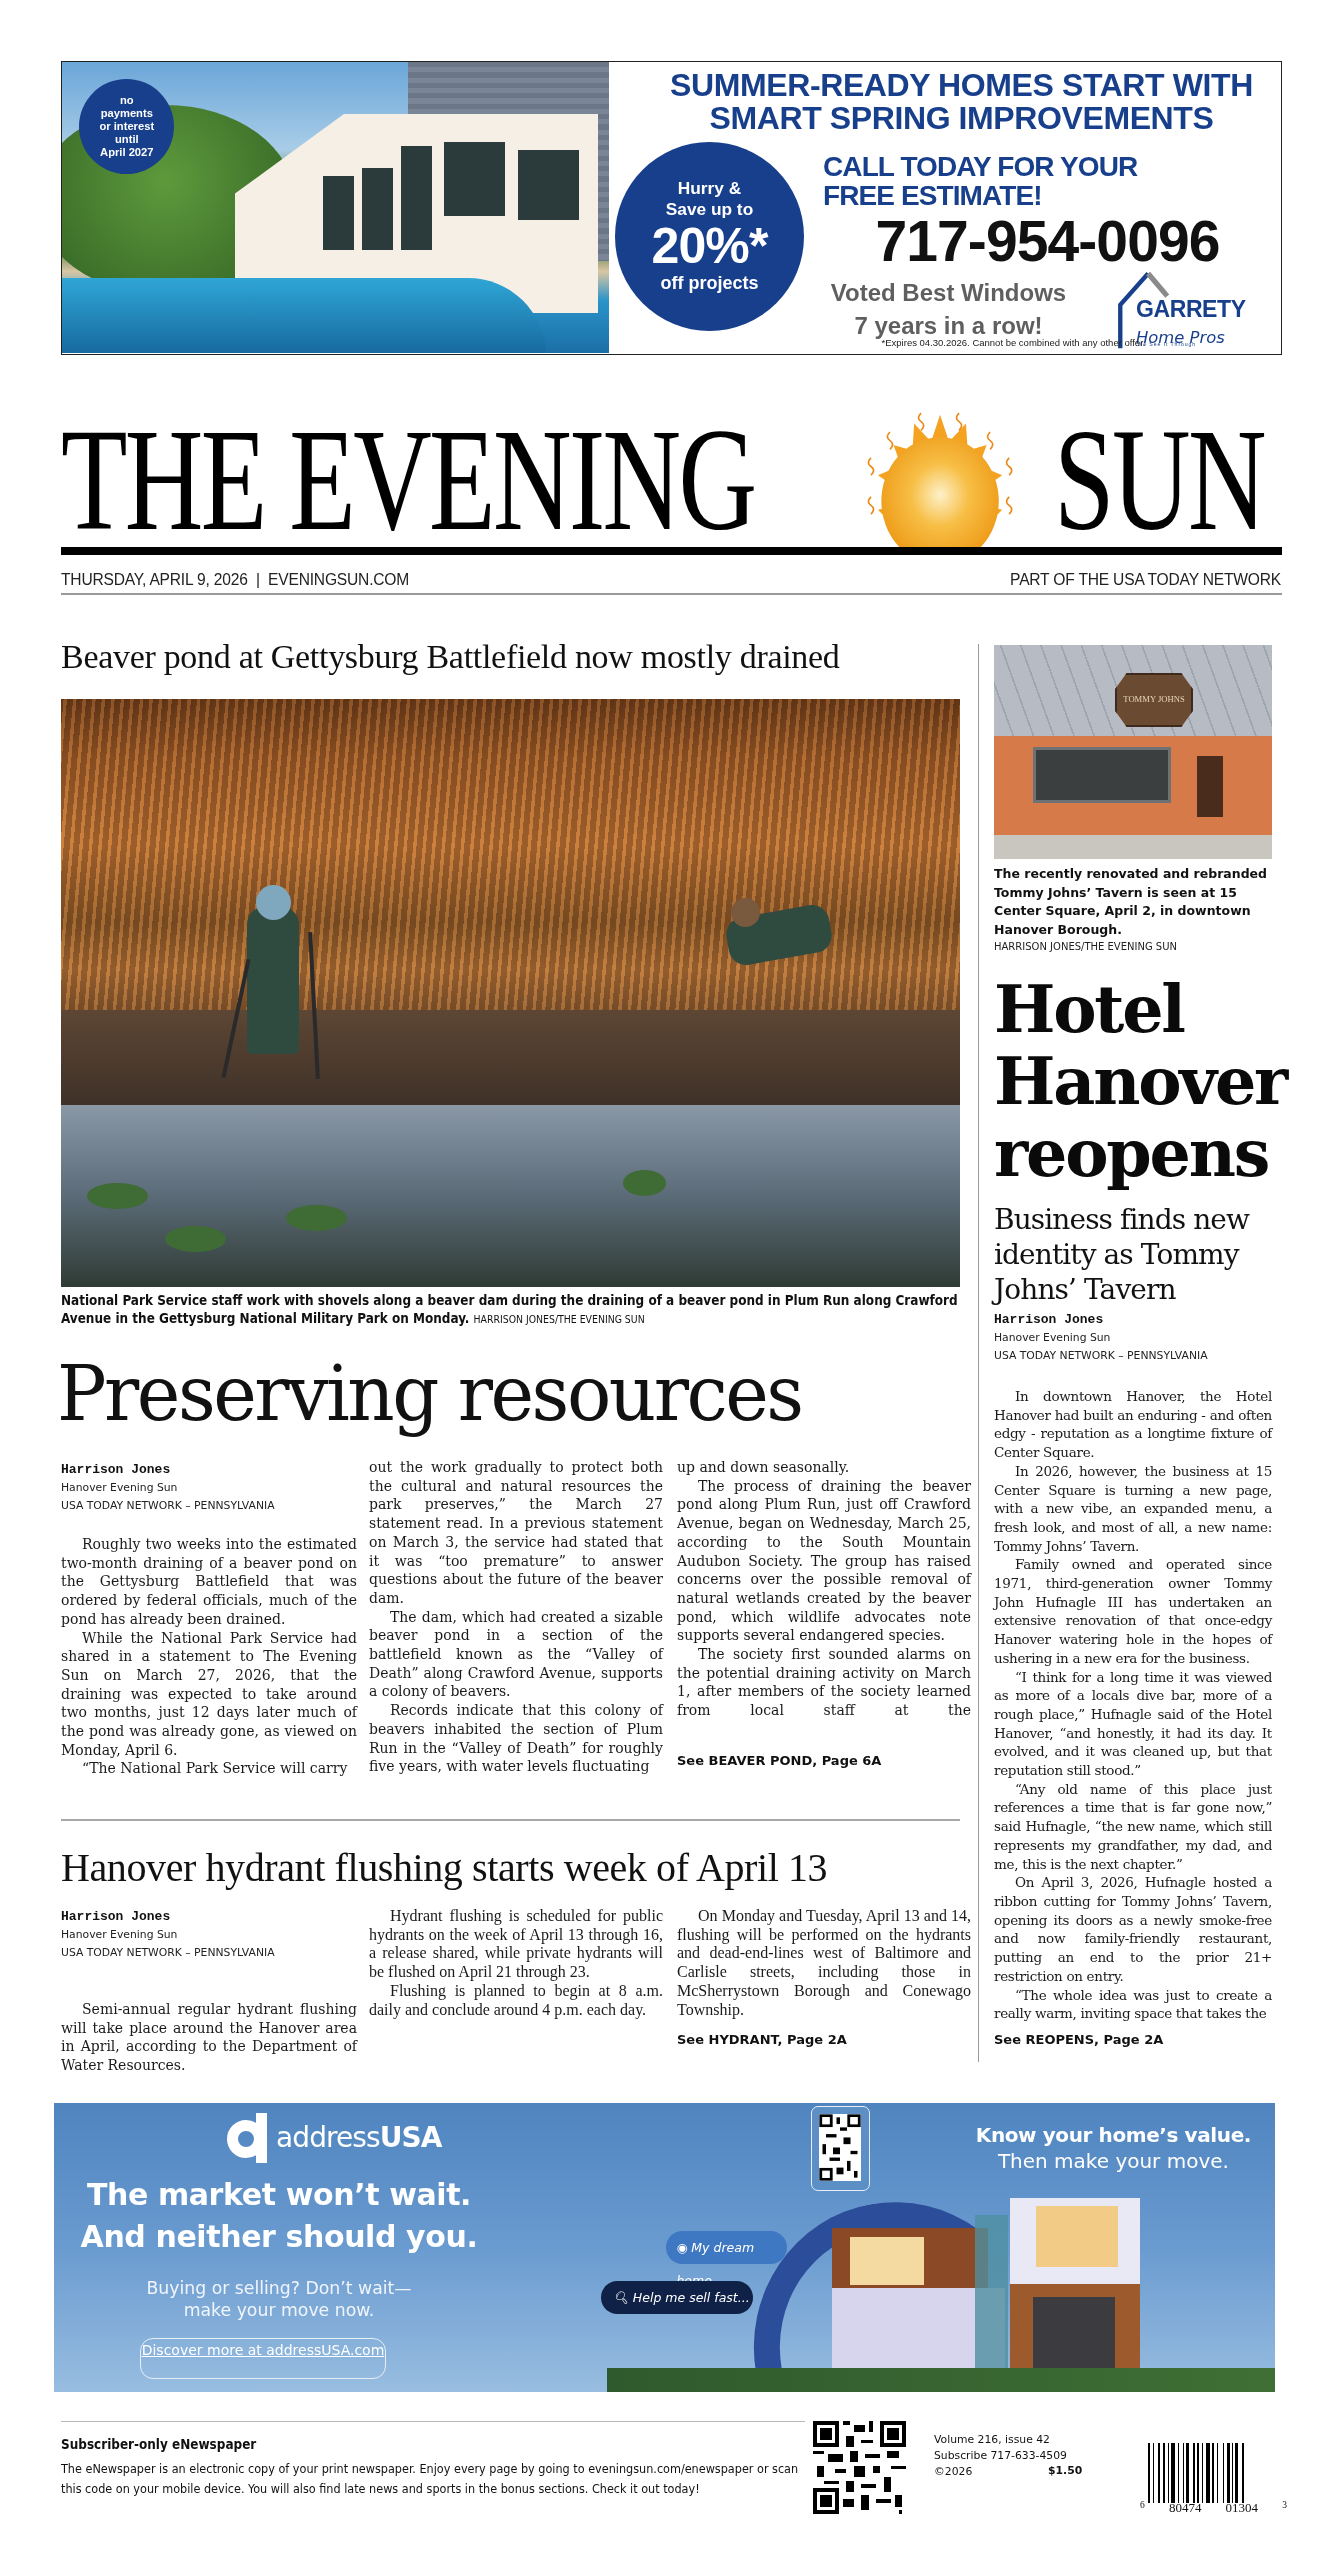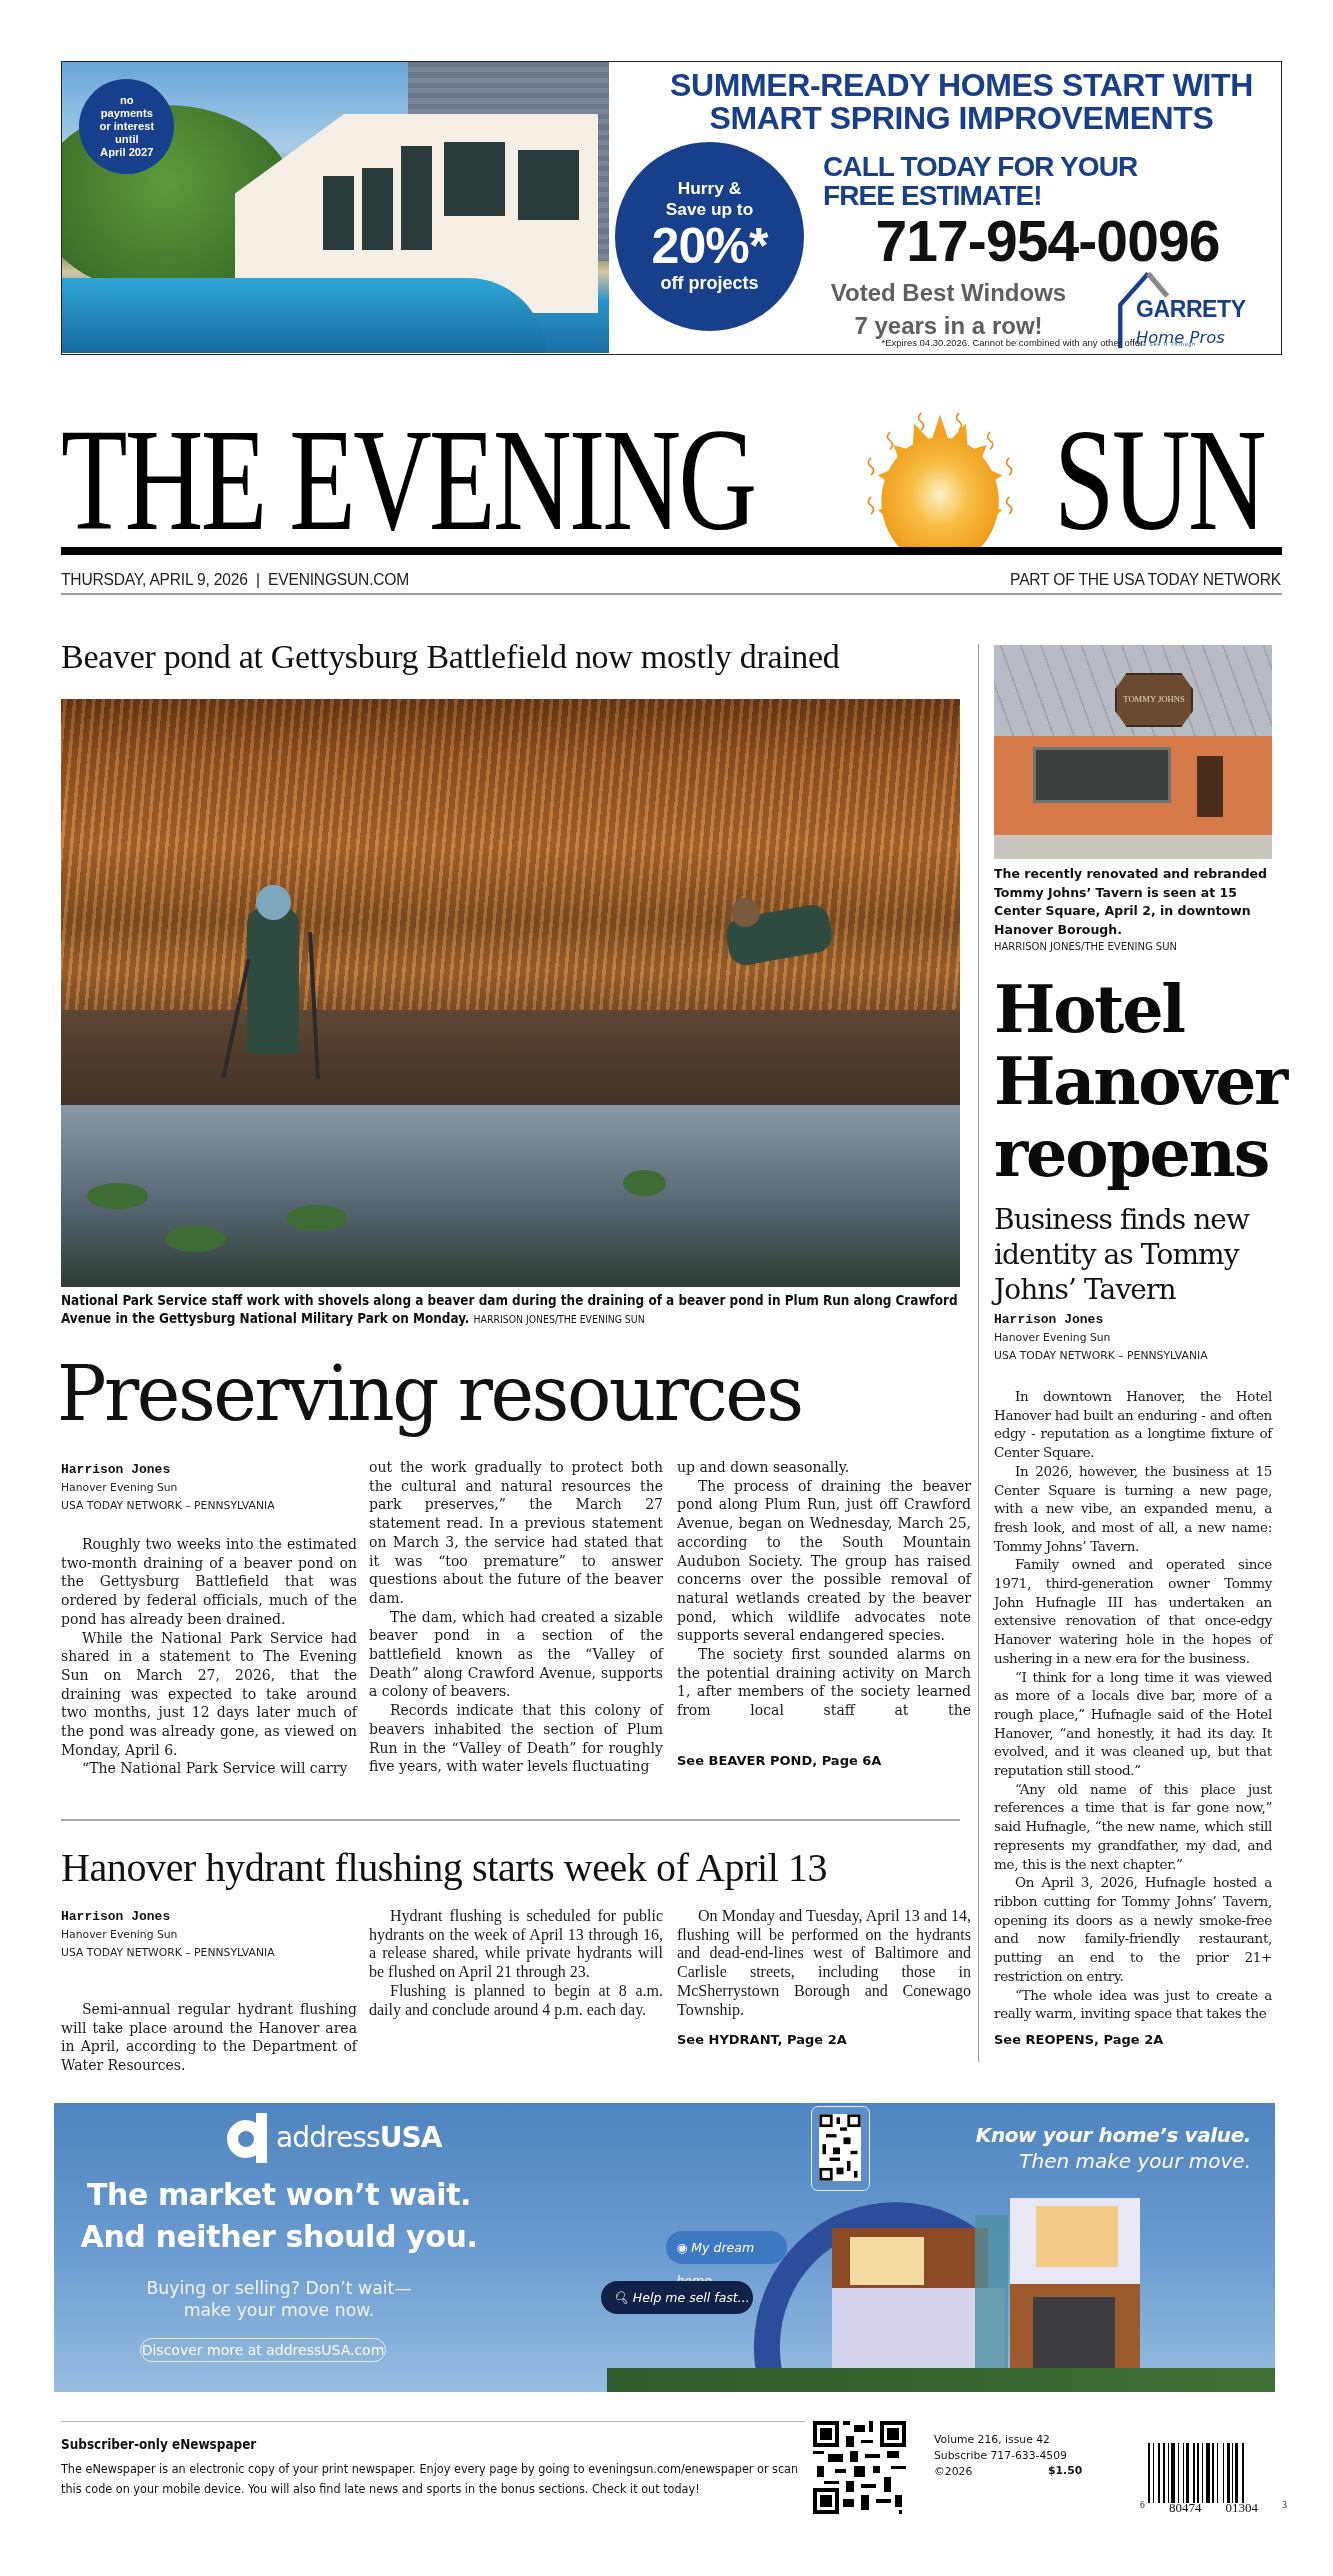--- a/index.html
+++ b/index.html
@@ -101,24 +101,24 @@
   
   #bottom-ad { left: 54px; top: 2103px; width: 1221px; height: 289px; overflow: hidden; background: linear-gradient(180deg, #4f84bf 0%, #6a9bd0 50%, #98bde0 100%); }
   #ad-logo { left: 173px; top: 8.6px; height: 52px; display: flex; align-items: center; gap: 7px; color: #fff; }
   #ad-logo .a-mark { width: 42px; height: 50px; position: relative; }
   #ad-logo .a-mark .ring { position: absolute; left: 0; top: 7px; width: 38px; height: 38px; border-radius: 50%; border: 11.2px solid #fff; }
   #ad-logo .a-mark .stem { position: absolute; left: 29px; top: 0; width: 11.2px; height: 50px; background: #fff; }
   #ad-logo .logo-text { font-family: "DejaVu Sans", sans-serif; font-size: 28px; letter-spacing: -0.9px; }
   #ad-logo .logo-text b { font-weight: bold; }
   #ad2-headline { left: 0; top: 71px; width: 450px; text-align: center; color: #fff; font-family: "DejaVu Sans", sans-serif; font-weight: bold; font-size: 30px; line-height: 42px; letter-spacing: -0.4px; }
   #ad2-sub { left: 0; top: 175px; width: 450px; text-align: center; color: #f1f5fb; font-family: "DejaVu Sans", sans-serif; font-size: 17.3px; line-height: 21.6px; }
-  #ad2-cta { left: 86px; top: 235px; width: 246px; height: 24px; border: 1.3px solid #e8eef7; border-radius: 13px; color: #fff; font-family: "DejaVu Sans", sans-serif; font-size: 14px; line-height: 23px; text-align: center; }
+  #ad2-cta { left: 86px; top: 235px; width: 246px; height: 41px; border: 1.3px solid #e8eef7; border-radius: 13px; color: #fff; font-family: "DejaVu Sans", sans-serif; font-size: 14px; line-height: 23px; text-align: center; text-decoration: underline; }
   #ad2-qr { left: 757px; top: 2.6px; width: 59px; height: 85px; border: 1.7px solid #e6eef8; border-radius: 7px; background: #5b8fc6; padding: 7px; }
   #ad2-qr svg { width: 42px; height: 67px; background: #fff; }
-  #ad2-know { right: 24px; top: 19px; text-align: right; color: #fff; font-family: "DejaVu Sans", sans-serif; font-style: italic; }
+  #ad2-know { right: 24px; top: 19px; text-align: center; color: #fff; font-family: "DejaVu Sans", sans-serif; }
   #ad2-know .k1 { font-weight: bold; font-size: 20px; line-height: 26px; letter-spacing: -0.4px; }
   #ad2-know .k2 { font-size: 20px; line-height: 26px; }
   #arc { left: 700px; top: 99px; width: 285px; height: 294px; border-radius: 50%; border: 26px solid #2c4e9a; border-right-color: transparent; border-bottom-color: transparent; transform: rotate(-10deg); }
   #pill-dream { left: 612px; top: 128px; width: 121px; height: 33px; border-radius: 16.4px; background: #3f78c2; color: #fff; font-family: "DejaVu Sans", sans-serif; font-size: 12.5px; line-height: 33px; font-style: italic; padding-left: 10.4px; }
   #pill-sell { left: 547px; top: 178px; width: 152px; height: 33px; border-radius: 16.4px; background: #0f2147; color: #fff; font-family: "DejaVu Sans", sans-serif; font-size: 12.5px; line-height: 33px; font-style: italic; padding-left: 12px; }
   #house { left: 761px; top: 86px; width: 437px; height: 202px; }
   #house .blk { position: absolute; }
   #grass { left: 553px; top: 265px; width: 668px; height: 24px; background: linear-gradient(90deg, #2f5a2d, #3f6f34); }
 
   

